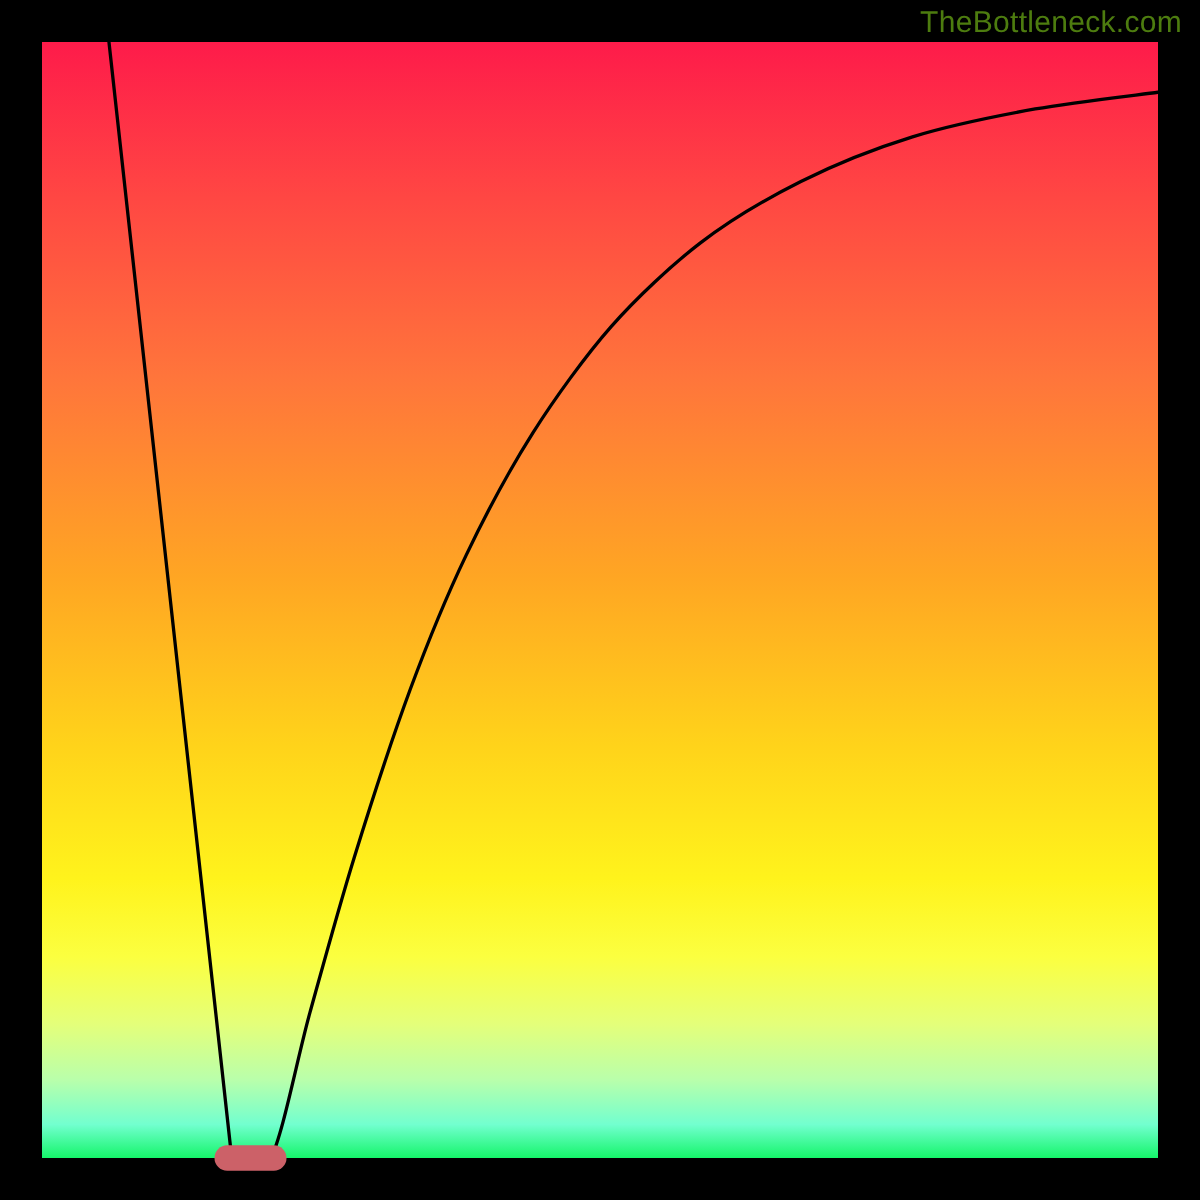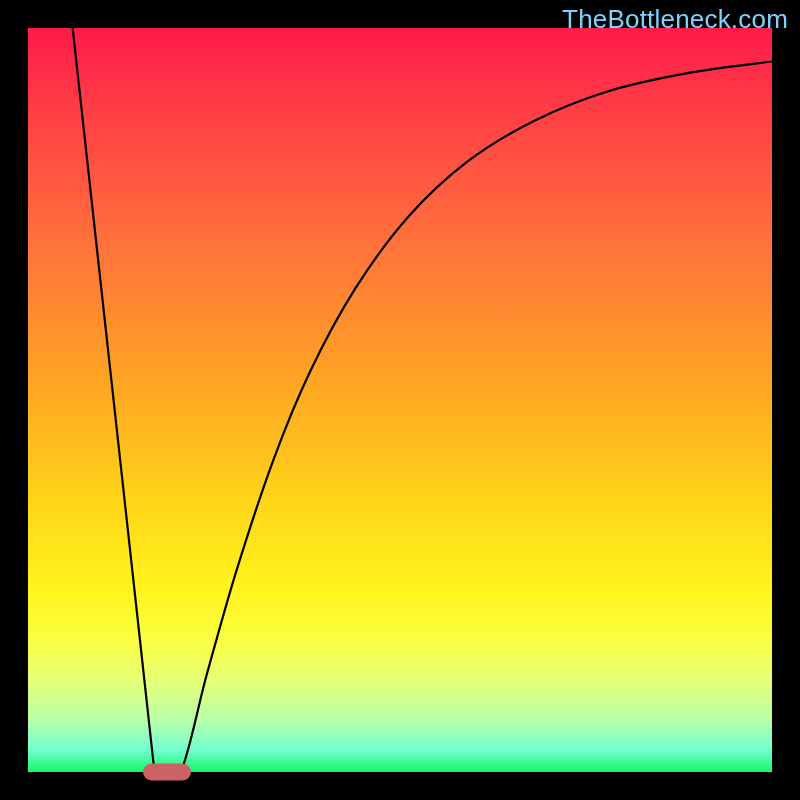--- a/index.html
+++ b/index.html
@@ -14,22 +14,22 @@
   .frame {
     position: relative;
     width: 800px;
     height: 800px;
     background: #000;
   }
   .watermark {
     position: absolute;
     top: 4px;
     right: 12px;
-    color: #7dd3fc;
-    font-size: 26px;
+    color: #4d7c0f;
+    font-size: 20px;
     letter-spacing: 0.2px;
     z-index: 10;
     user-select: none;
   }
   .plot-area {
     position: absolute;
     left: 28px;
     top: 28px;
     width: 744px;
     height: 744px;

